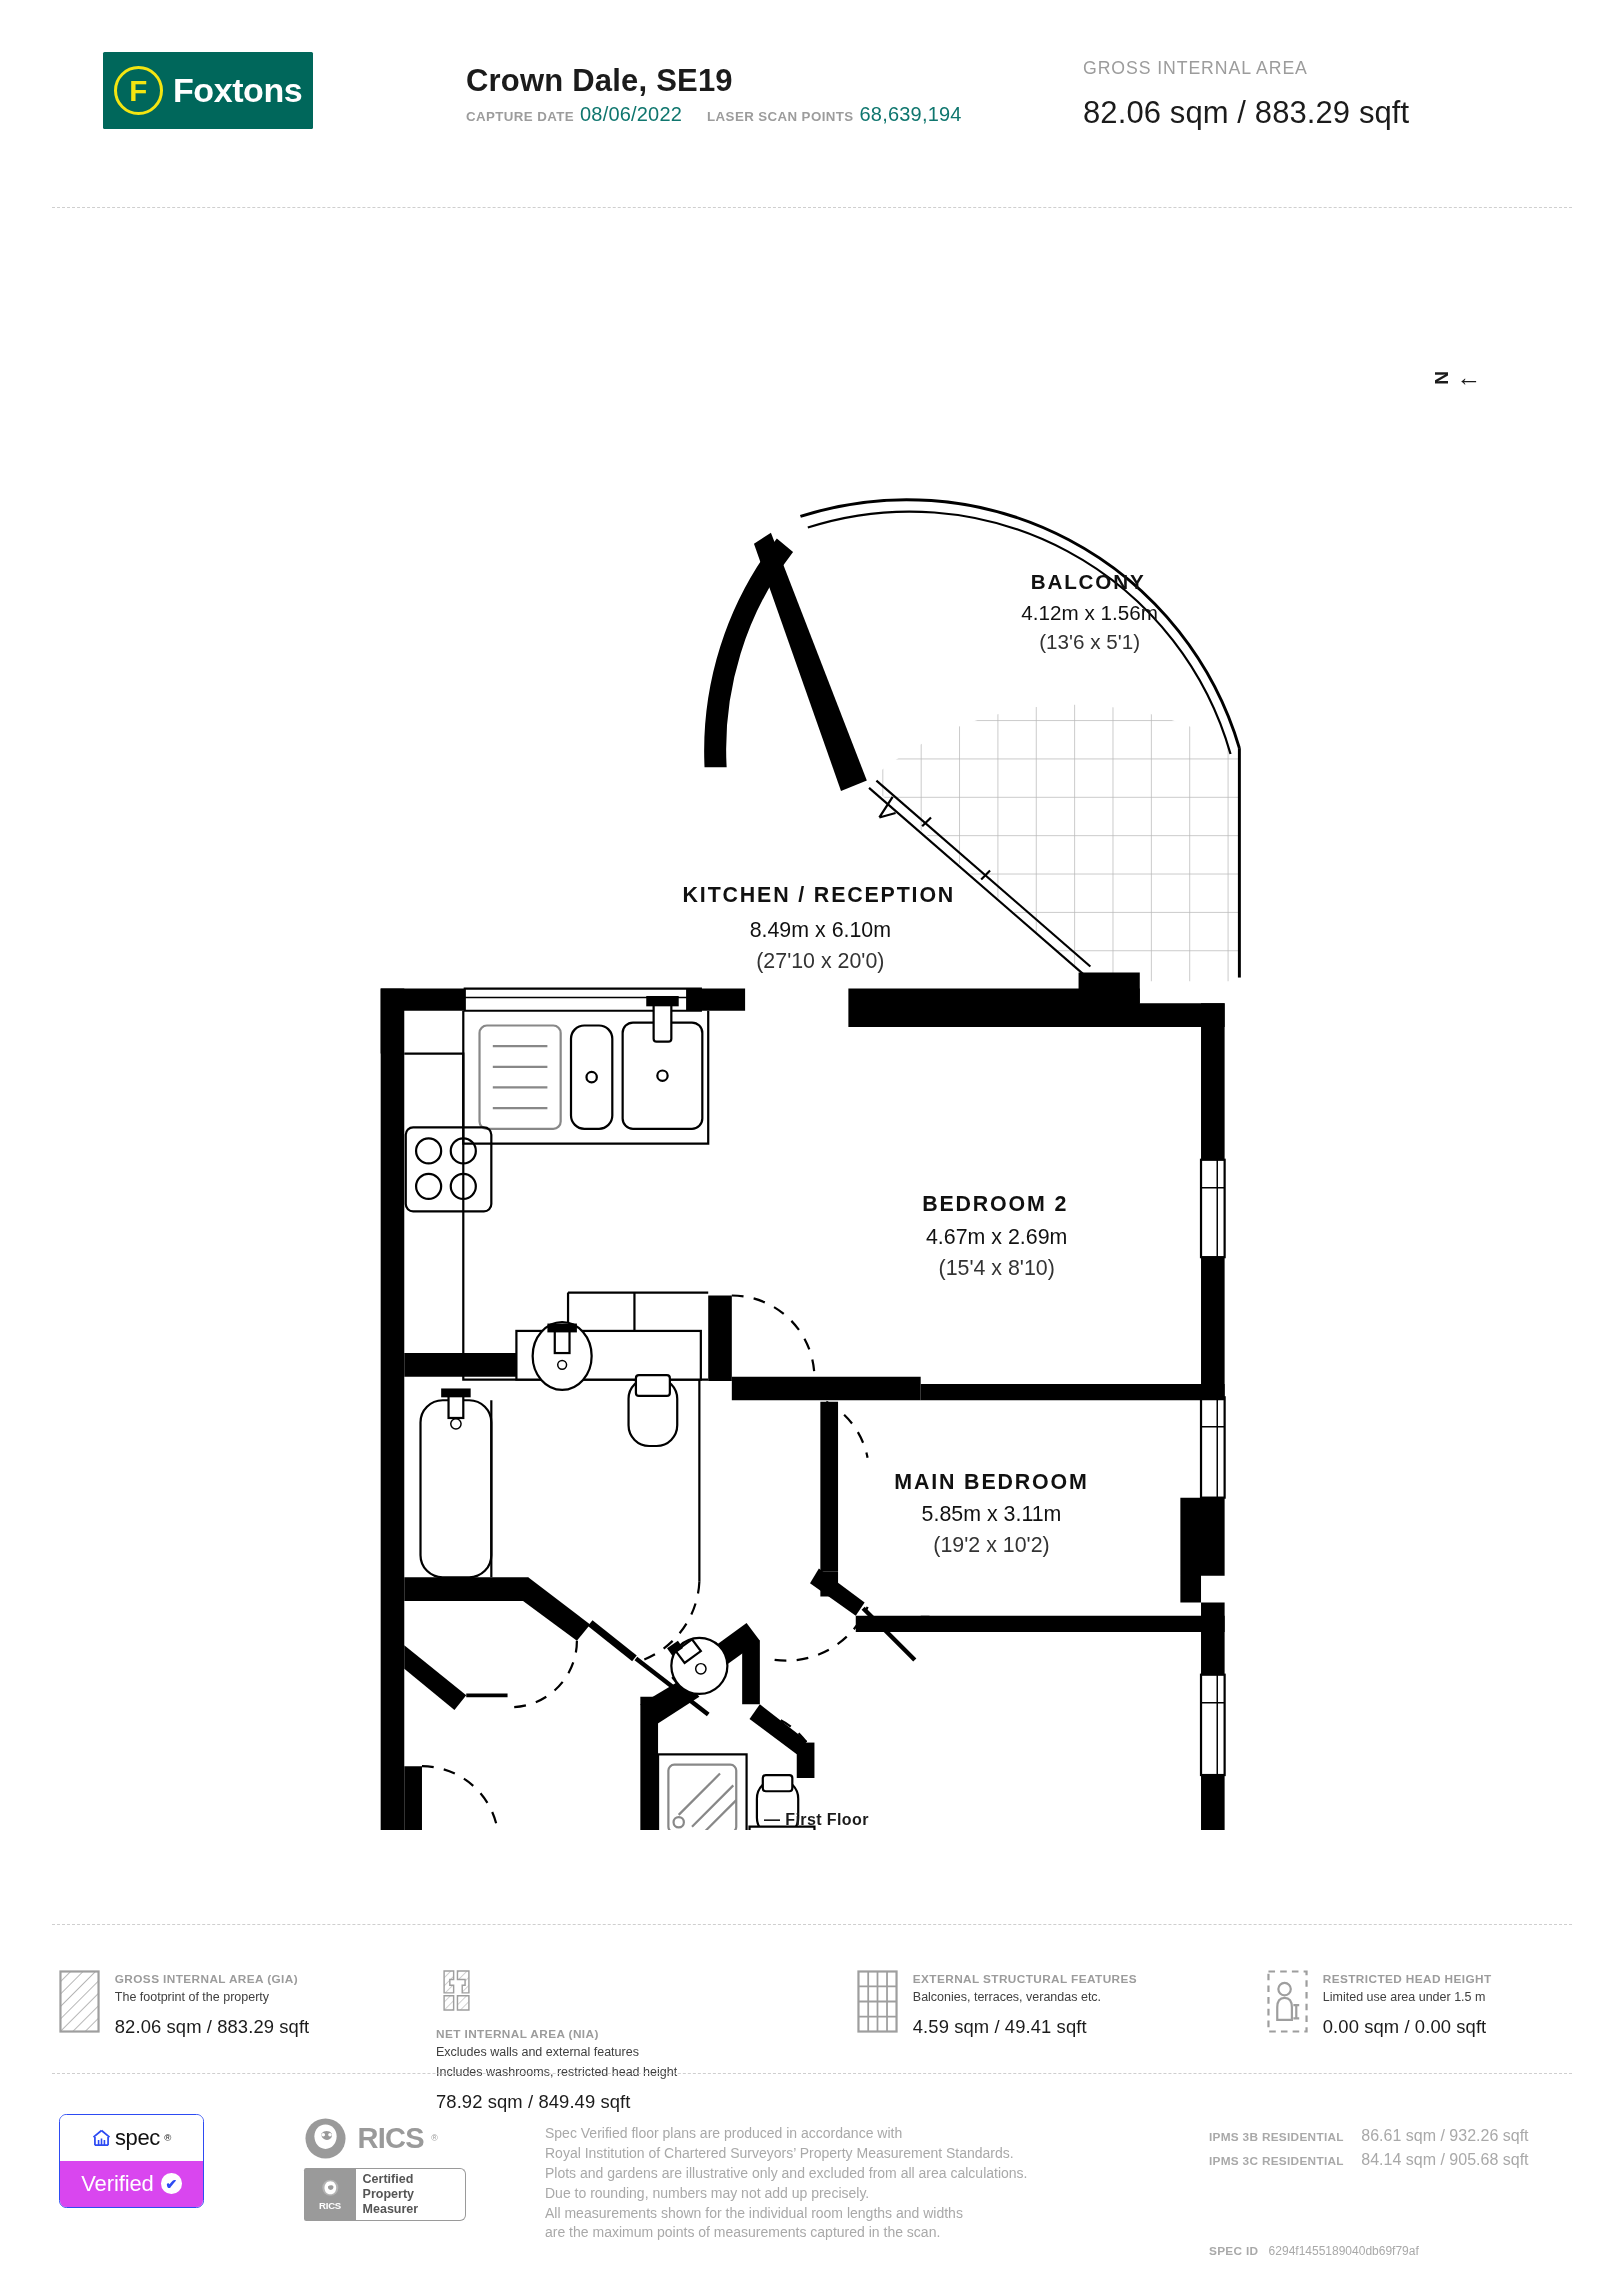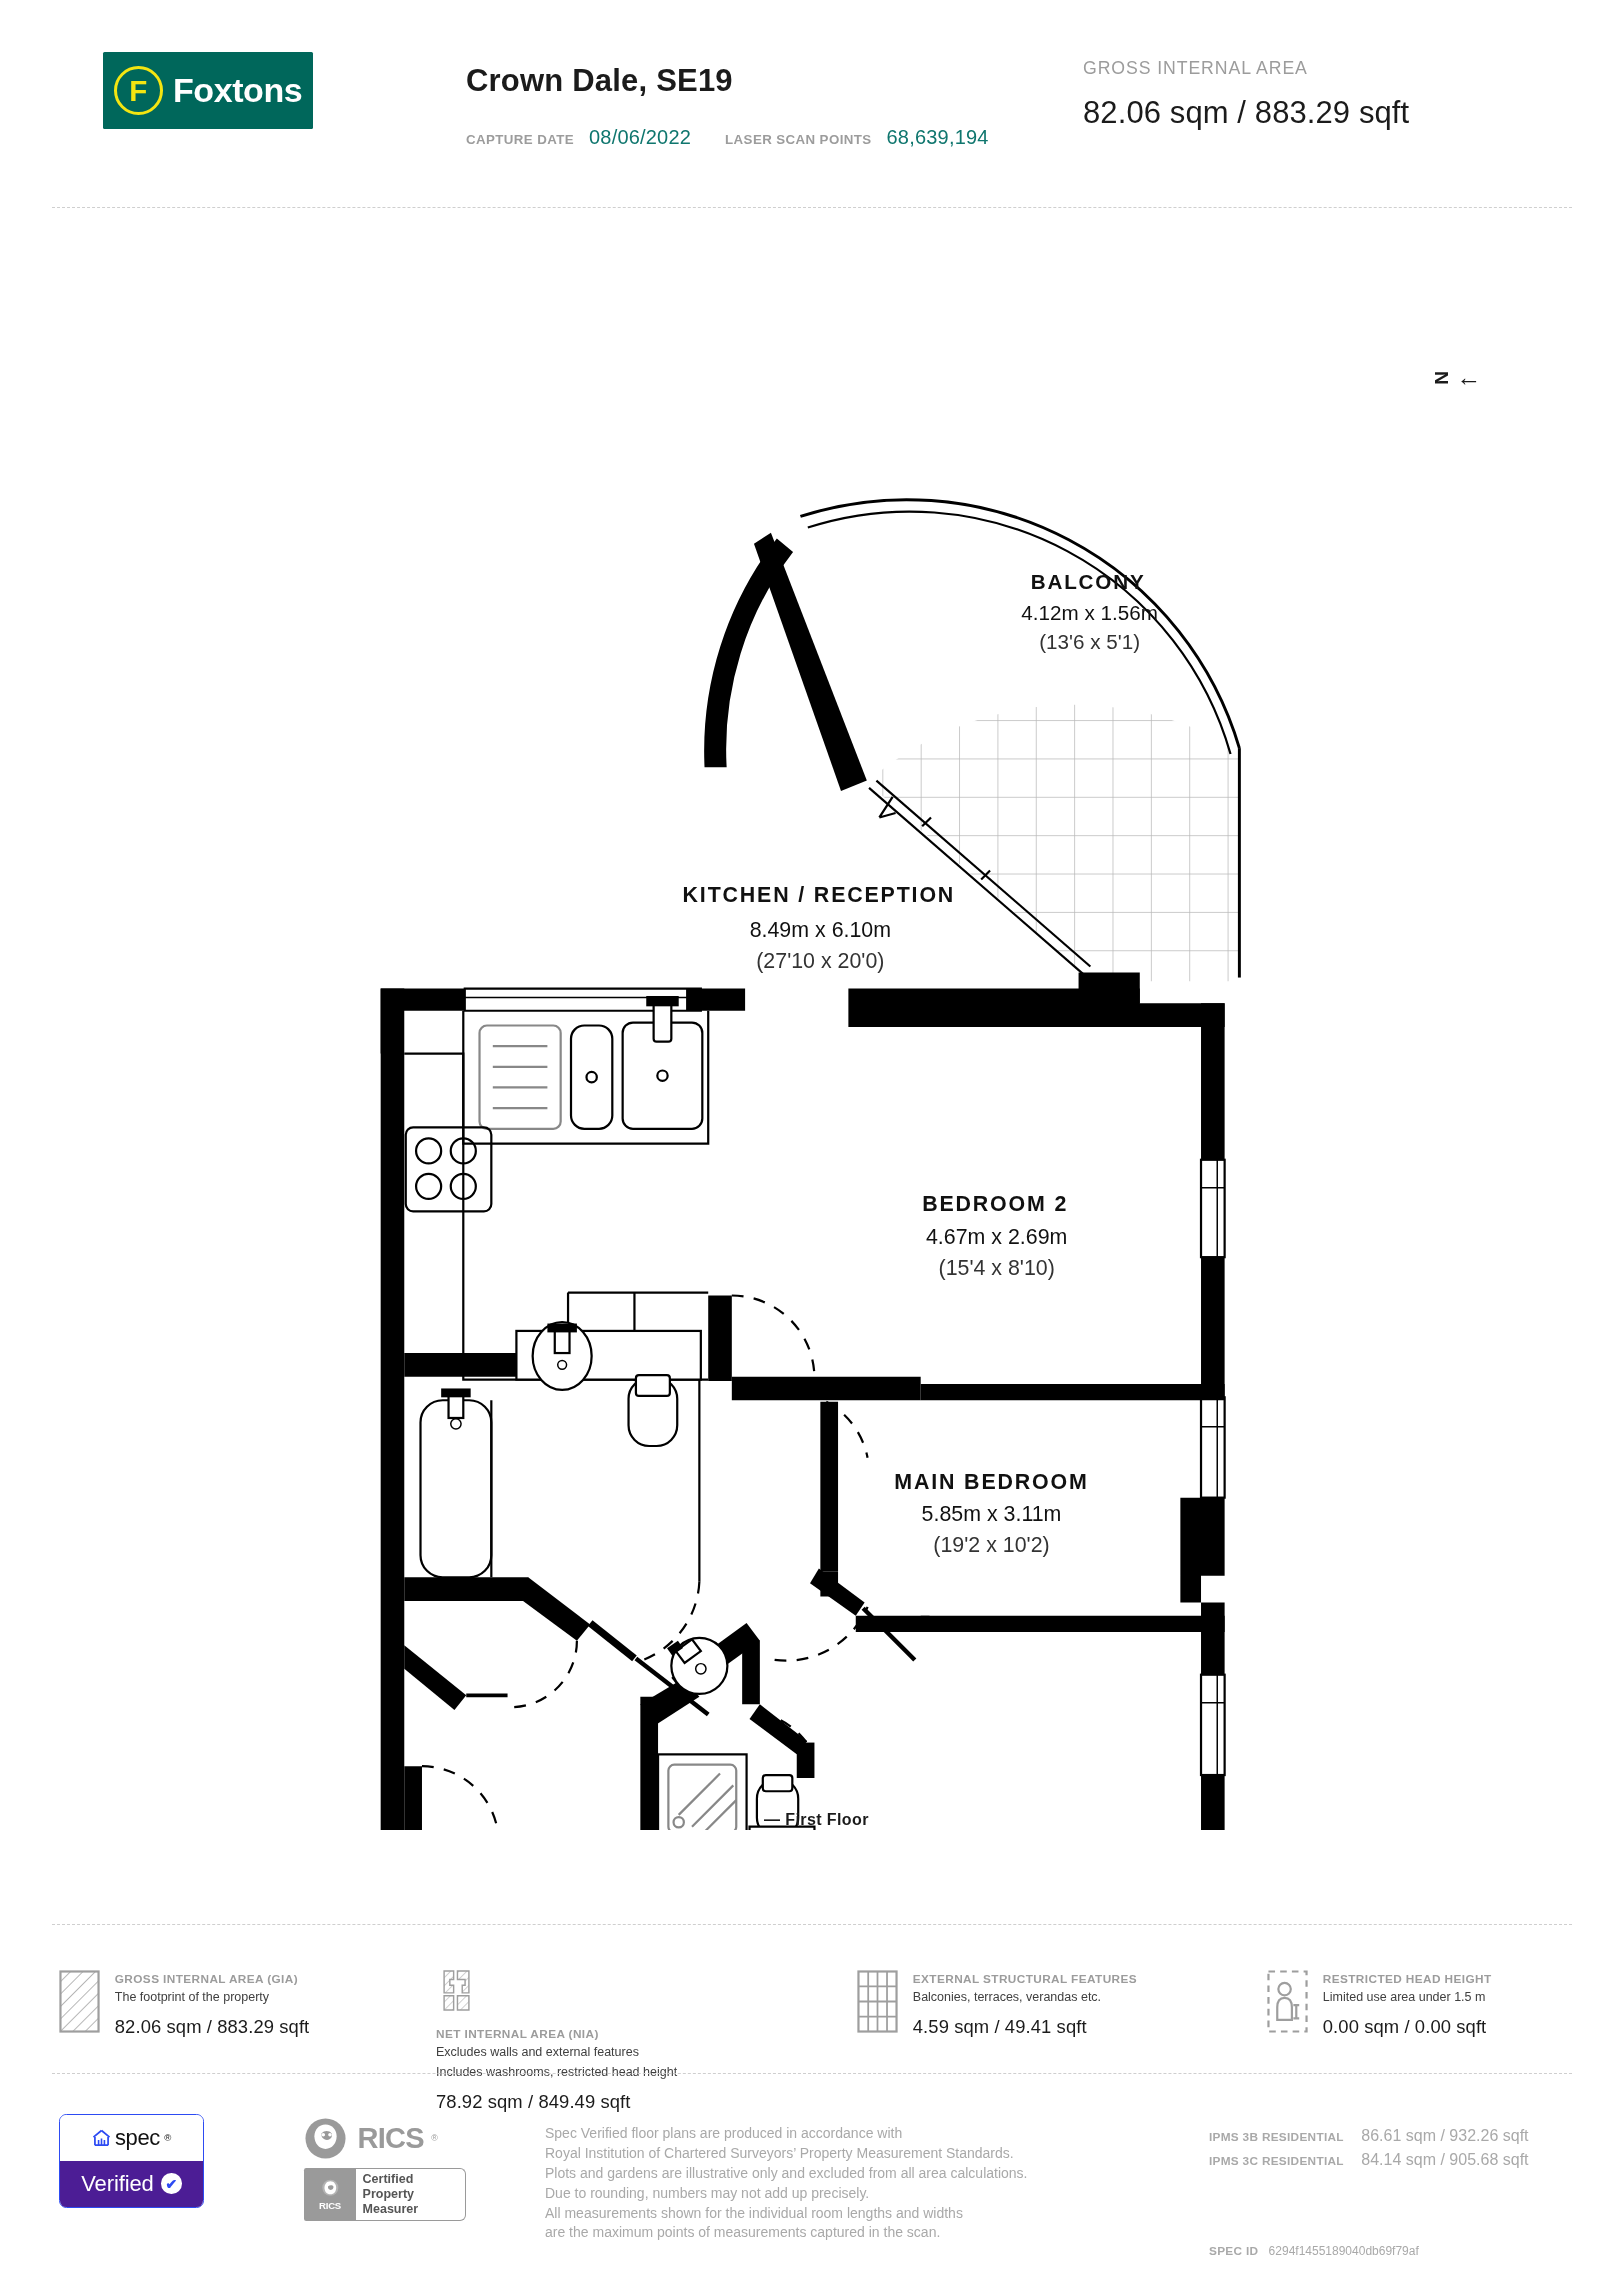--- a/index.html
+++ b/index.html
@@ -22,21 +22,21 @@
   .logo-f{
     width:49px;height:49px;border-radius:50%;
     border:3.7px solid #F4E511; display:flex;align-items:center;justify-content:center;
     font-weight:bold;font-size:29.5px;color:#F4E511;line-height:1;
     font-family:"Liberation Sans", sans-serif;
   }
   .logo-word{ color:#fff;font-size:34px;font-weight:bold;letter-spacing:-0.4px; }
 
   .title-block{ position:absolute; left:466px; top:63px; }
   .prop-title{ font-size:31px; font-weight:bold; letter-spacing:0.2px; color:#1b1b1b; }
-  .meta-row{ margin-top:27px; display:flex; align-items:baseline; gap:15px; font-size:0; }
+  .meta-row{ margin-top:4px; display:flex; align-items:baseline; gap:6px; font-size:0; }
   .meta-lab{ font-size:13.3px; color:#9c9c9c; letter-spacing:0.4px; font-weight:600;}
   .meta-val{ font-size:20px; color:#0f766e; letter-spacing:0.2px; margin-right:19px;}
 
   .gia-block{ position:absolute; left:1083px; top:58px; }
   .gia-lab{ font-size:17.7px; color:#9c9c9c; letter-spacing:0.9px; }
   .gia-val{ margin-top:16px; font-size:31px; color:#1b1b1b; letter-spacing:0.1px;}
 
   .hr-dash{ position:absolute; left:52px; width:1520px; border-top:1.5px dashed #cfcfcf; }
   .hr1{ top:207px; }
   .hr2{ top:2073px; }
@@ -67,21 +67,21 @@
   
   .footer{ position:absolute; left:0; top:2099px; width:1623px; height:196px;padding-left:8px;}
   .spec-badge{
     position:absolute;left:59px;top:14.8px;width:145px;height:94px;
     border:1.5px solid #2D4BF3;border-radius:7.4px;overflow:hidden;background:#fff;
   }
   .spec-top{height:46px;display:flex;align-items:center;justify-content:center;gap:4.4px;background:#fff;}
   .spec-home{width:19px;height:17.7px;}
   .spec-word{font-size:22px;color:#111;letter-spacing:-0.4px;}
   .spec-reg{font-size:9.6px;vertical-align:super;color:#111;}
-  .spec-bot{height:46px;background:#4c1d95;display:flex;align-items:center;justify-content:center;gap:7.4px;}
+  .spec-bot{height:46px;background:#d946ef;display:flex;align-items:center;justify-content:center;gap:7.4px;}
   .spec-ver{font-size:22px;color:#fff;letter-spacing:-0.1px;}
   .spec-check{width:20.7px;height:20.7px;border-radius:50%;background:#fff;display:flex;align-items:center;justify-content:center;color:#2D4BF3;font-size:14px;font-weight:bold;}
 
   .rics-wrap{position:absolute;left:304px;top:16px;width:170px;}
   .rics-row1{display:flex;align-items:center;gap:7.4px;height:46px;}
   .rics-word{font-size:29px;font-weight:bold;color:#9a9a9a;letter-spacing:-0.7px;}
   .rics-reg{font-size:8.9px;vertical-align:super;color:#9a9a9a;}
   .cpm{display:flex;margin-top:7.4px;height:53px;width:162px;}
   .cpm-left{width:52px;background:#9a9a9a;display:flex;flex-direction:column;align-items:center;justify-content:center;gap:1.5px;border-radius:2.2px 0 0 2.2px;}
   .cpm-left-txt{font-size:9.6px;color:#fff;font-weight:bold;letter-spacing:-0.2px;}

